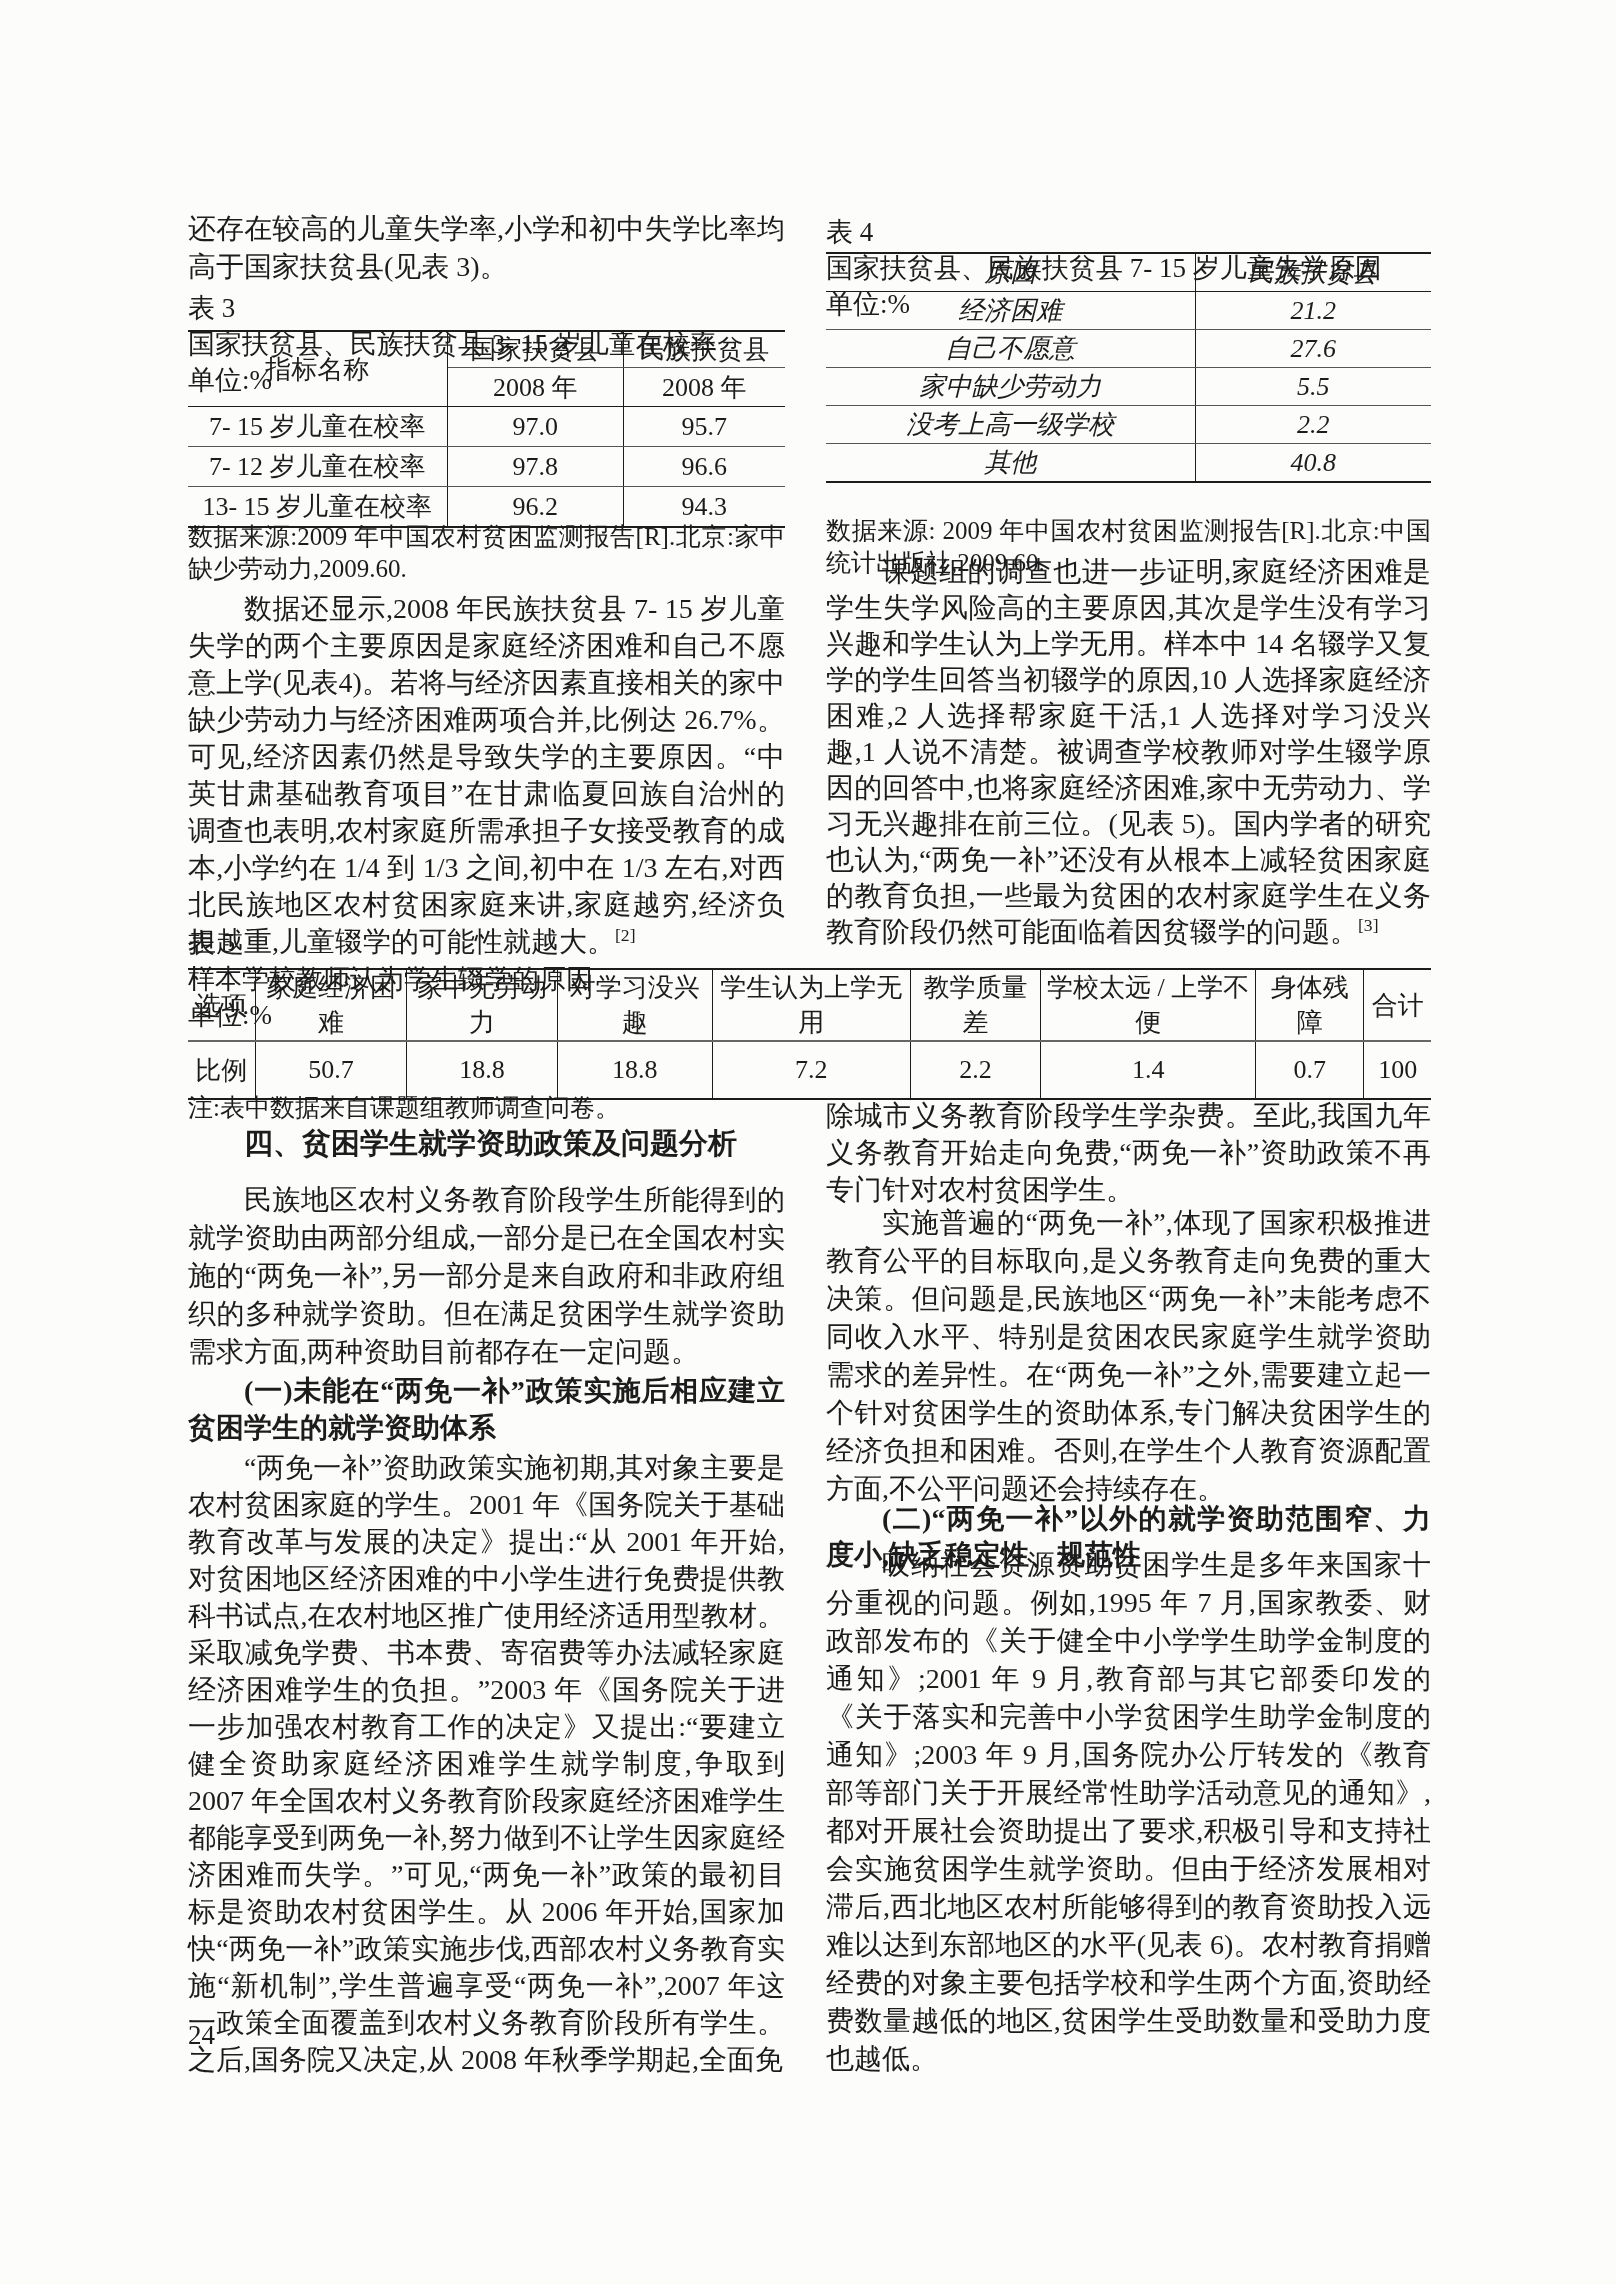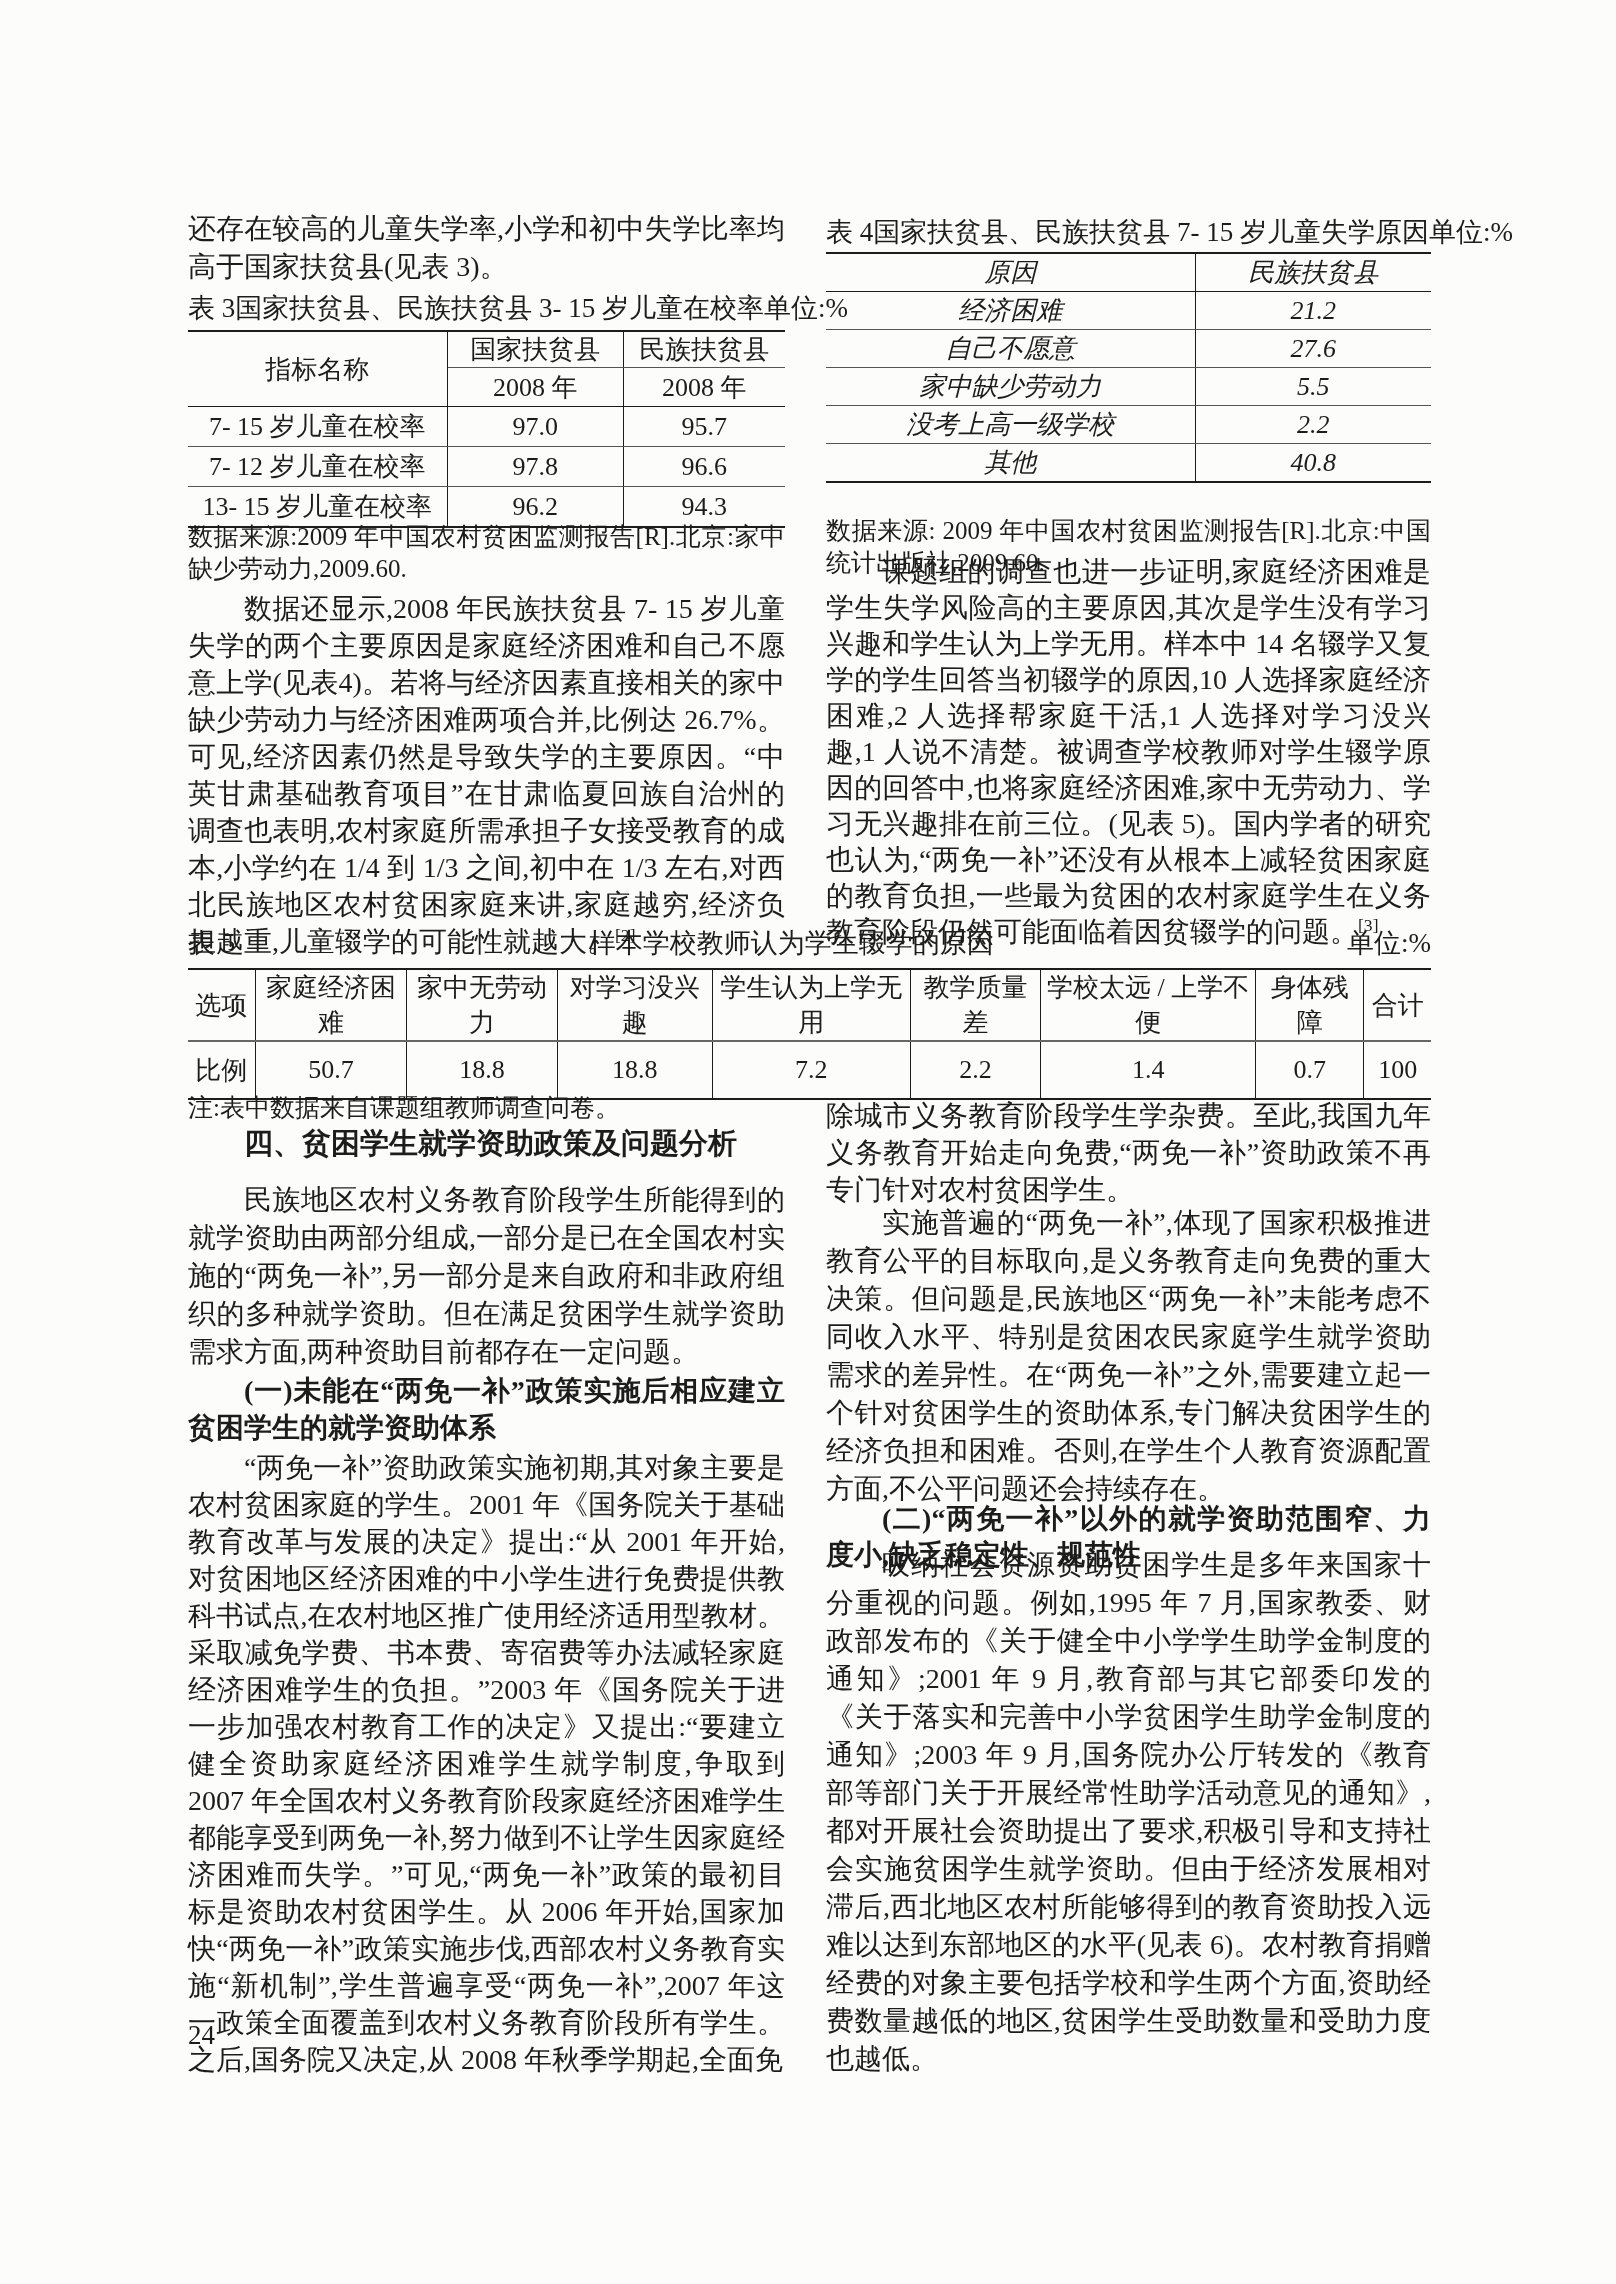--- a/index.html
+++ b/index.html
@@ -5,21 +5,21 @@
   html,body{margin:0;padding:0;}
   body{
     width:1616px;height:2284px;position:relative;
     background:#fcfcfa;color:#1c1c1c;
     font-family:"Liberation Serif","DejaVu Serif",serif;
   }
   .abs{position:absolute;}
   .para{font-size:28px;line-height:38px;text-align:justify;margin:0;}
   .indent{text-indent:56px;}
   .smallnote{font-size:25px;line-height:32px;text-align:justify;margin:0;}
-  .caption{display:flex;justify-content:space-between;align-items:baseline;font-size:27px;}
+  .caption{display:flex;justify-content:space-between;align-items:baseline;font-size:27px;flex-direction:column;}
   .caption .cap-label{white-space:nowrap;}
   .caption .cap-title{white-space:nowrap;}
   .caption .cap-unit{white-space:nowrap;}
   sup{font-size:17.6px;vertical-align:super;line-height:0;}
   .heading-center{font-size:29px;font-weight:bold;text-align:center;margin:4px;}
   .subheading{font-size:28px;line-height:37px;font-weight:bold;text-align:justify;margin:0;text-indent:56px;}
   table{border-collapse:collapse;table-layout:fixed;width:100%;}
   th,td{font-weight:normal;font-size:26px;text-align:center;vertical-align:middle;padding:0 3.9px;overflow:hidden;}
   
   .t3{border-top:2.6px solid #1c1c1c;border-bottom:2.6px solid #1c1c1c;}

